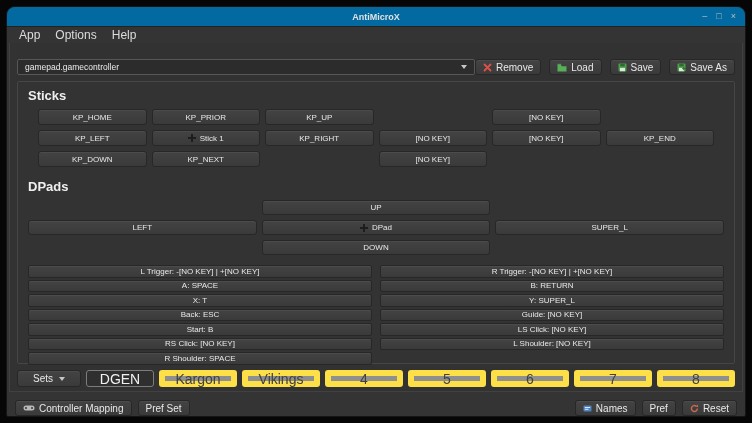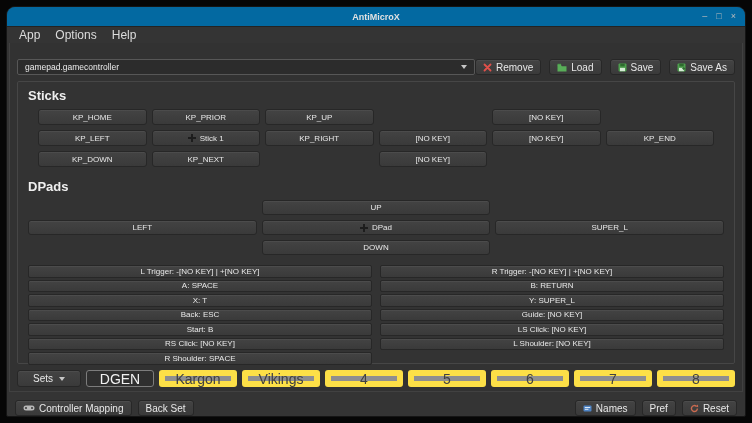--- a/index.html
+++ b/index.html
@@ -353,21 +353,21 @@
       <span class="icon">
         <svg width="12" height="8" viewBox="0 0 12 8">
             <rect x="0.5" y="1.5" width="11" height="5" rx="2.5" fill="#b9b9b9"></rect>
             <circle cx="3" cy="4" r="1" fill="#3a3a3a"></circle>
             <circle cx="9" cy="4" r="1" fill="#3a3a3a"></circle>
           </svg>
       </span>
       <span>Controller Mapping</span>
     </div>
     <div class="btn">
-      <span>Back Set</span>
+      <span>Pref Set</span>
     </div>
     <div class="bb-spacer"></div>
     <div class="btn">
       <span class="icon">
         <svg width="9" height="9" viewBox="0 0 9 9">
             <rect x="0.5" y="1.5" width="8" height="6" rx="1" fill="#4f84c4"></rect>
             <rect x="1.8" y="3" width="5.4" height="1" fill="#dce9f7"></rect>
             <rect x="1.8" y="4.8" width="3.6" height="1" fill="#dce9f7"></rect>
           </svg>
       </span>

